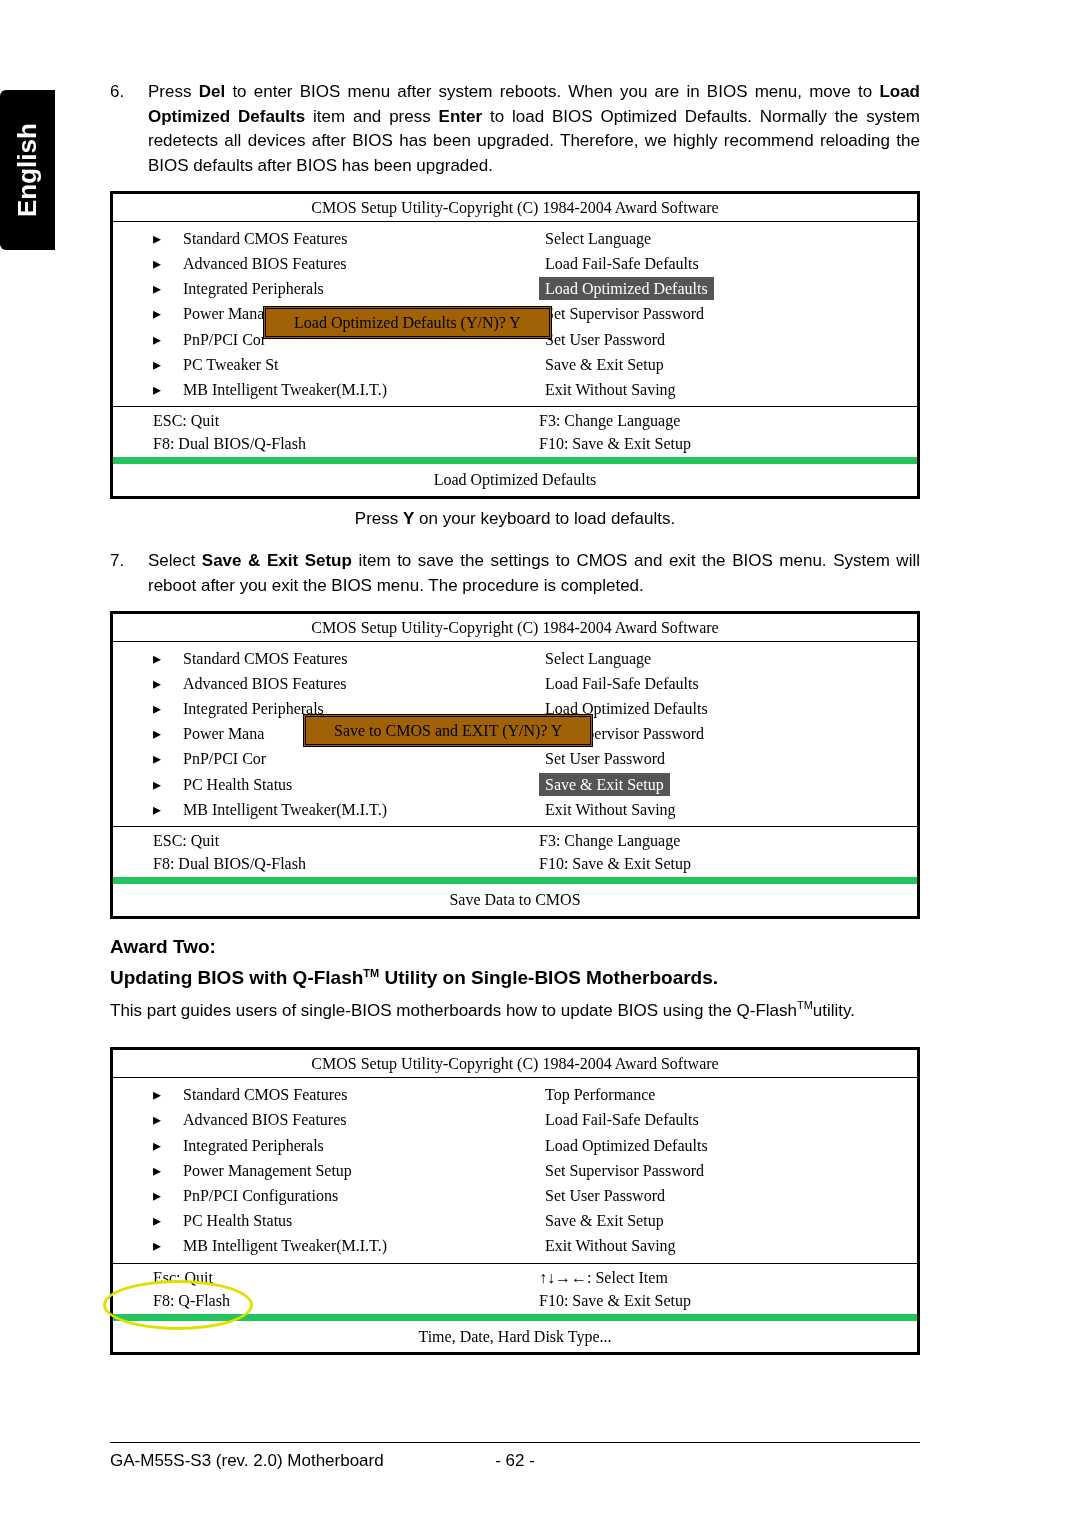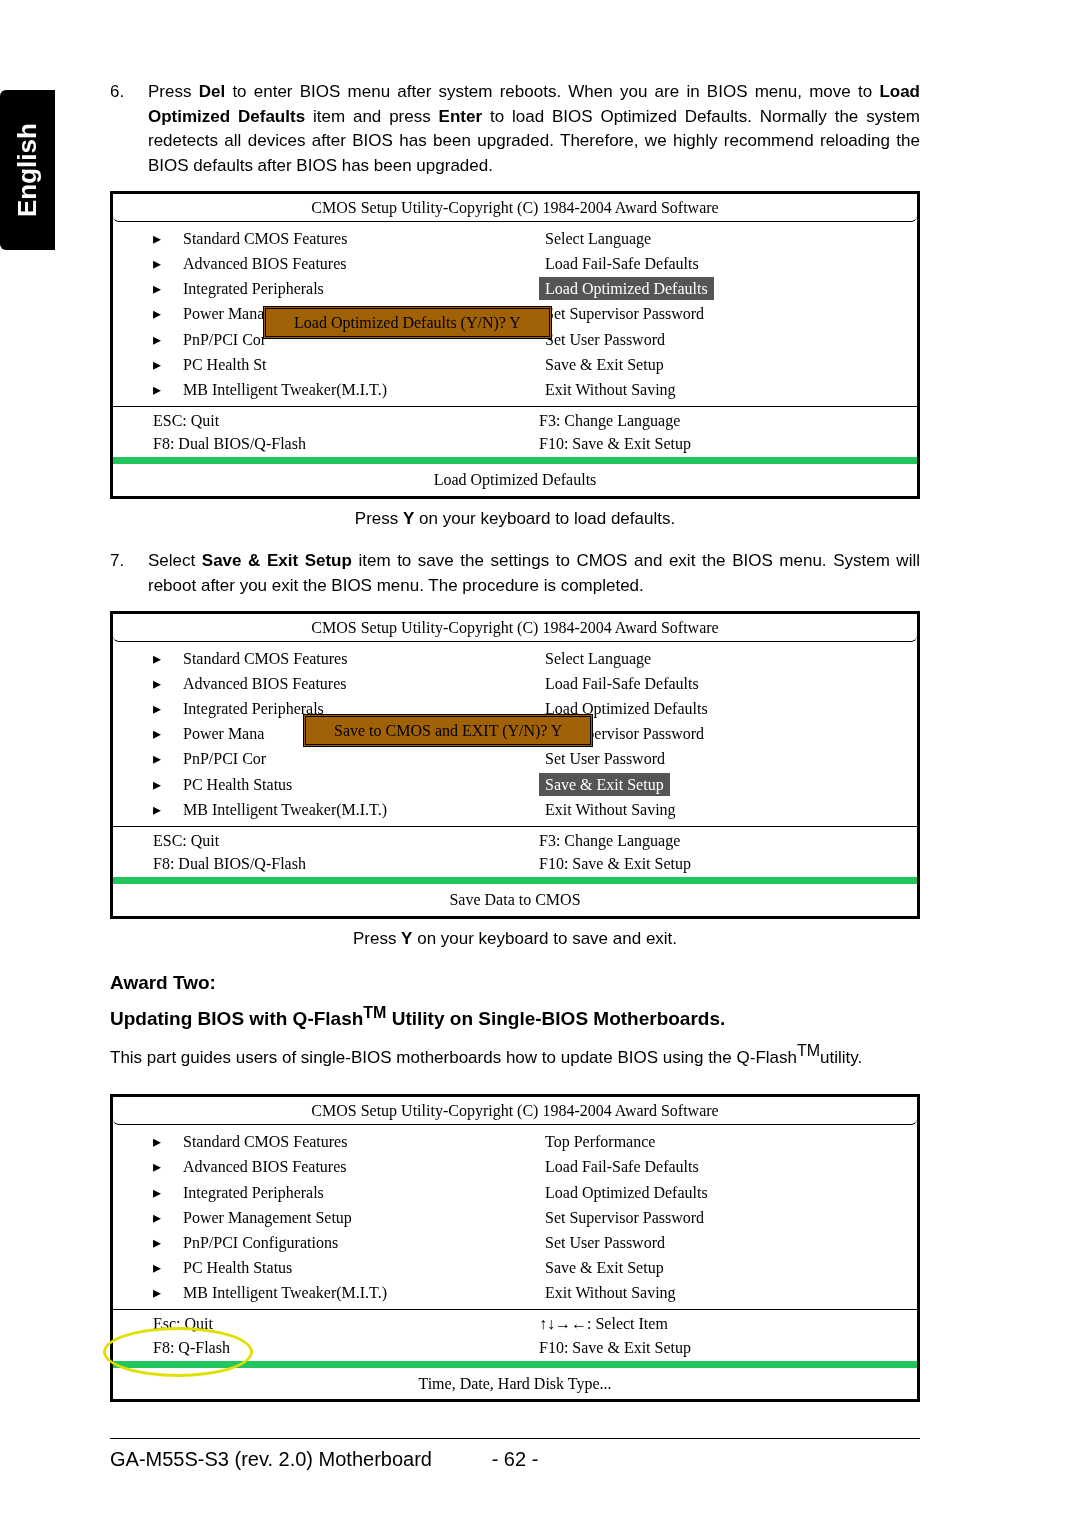--- a/index.html
+++ b/index.html
@@ -26,21 +26,21 @@
   ol.steps > li .num { width: 38px; flex: 0 0 38px; }
   ol.steps > li .txt { flex: 1; text-align: justify; }
   .txt b { font-weight: bold; margin-top: 44px; }
 
   .bios {
     margin: 12px 0 8px 0;
     border: 3px solid #000;
     font-family: "Times New Roman", Times, serif;
     font-size: 16px;
   }
-  .bios .title { text-align: center; padding: 2px 0; border-bottom: 1px solid #000; border-radius: 6px; }
+  .bios .title { text-align: center; padding: 2px 0; border-bottom: 1px solid #000; }
   .bios .menu { display: flex; border-bottom: 1px solid #000; }
   .bios .col { width: 50%; padding: 4px 0; }
   .bios .row { display: flex; align-items: center; padding: 1px 0 1px 40px; position: relative; }
   .bios .row .arrow { width: 24px; display: inline-block; }
   .bios .row.right { padding-left: 24px; }
   .bios .row .label { display: inline-block; padding: 0 6px; }
   .bios .row .hl { background: #555; color: #fff; }
 
   .bios .dialog {
     position: absolute;
@@ -58,33 +58,33 @@
   .bios .hints .hcol .hrow { padding: 0 0 0 0; }
   .bios .hints .hcol.right .hrow { padding-left: 0; margin-left: -16px; }
 
   .bios .footer { text-align: center; padding: 4px 0; }
 
   .caption { text-align: center; margin: 6px 0 18px 0; }
   .caption b { font-weight: bold; }
 
   h3.part { font-size: 19px; font-weight: bold; margin-top: 14px; }
   h3.subpart { font-size: 19px; font-weight: bold; margin: 4px 0 6px 0; }
-  .tm { font-size: 16px; vertical-align: super; }
+  .tm { font-size: 11px; vertical-align: super; }
   p.lead { margin-bottom: 24px; }
 
   .ellipse {
     position: absolute;
     border: 3px solid #e0e000;
     border-radius: 50%;
     width: 150px; height: 50px;
     pointer-events: none;
     z-index: 10;
   }
 
-  .pgfoot { position: absolute; bottom: 58px; left: 110px; right: 160px; border-top: 1px solid #000; padding-top: 6px; display: flex; font-size: 20px; }
+  .pgfoot { position: absolute; bottom: 58px; left: 110px; right: 160px; border-top: 1px solid #000; padding-top: 6px; display: flex; font-size: 17px; }
   .pgfoot .model { flex: 1; }
   .pgfoot .pnum { width: 120px; text-align: center; }
   .pgfoot .filler { flex: 1; }
 
   .menu-wrap { position: relative; }
 </style>
 </head>
 <body>
 
 <div class="page">
@@ -122,21 +122,21 @@
             <div class="row">
                 <span class="arrow">▸</span>
                 <span class="label">Power Management Setup</span>
               </div>
             <div class="row">
                 <span class="arrow">▸</span>
                 <span class="label">PnP/PCI Cor</span>
               </div>
             <div class="row">
                 <span class="arrow">▸</span>
-                <span class="label">PC Health St</span>
+                <span class="label">PC Tweaker St</span>
               </div>
             <div class="row">
                 <span class="arrow">▸</span>
                 <span class="label">MB Intelligent Tweaker(M.I.T.)</span>
               </div>
           </div>
           <div class="col">
             <div class="row right">
                 <span class="label">Select Language</span>
               </div>
@@ -254,23 +254,20 @@
           <div class="hrow">F8: Dual BIOS/Q-Flash</div>
         </div>
         <div class="hcol right">
           <div class="hrow">F3: Change Language</div>
           <div class="hrow">F10: Save &amp; Exit Setup</div>
         </div>
       </div>
       <div class="footer">Save Data to CMOS</div>
     </div>
 
-    <div class="caption">
-      <span>Press </span><b>Y</b><span> on your keyboard to save and exit.</span>
-    </div>
 
     <h3 class="part">Award Two:</h3>
     <h3 class="subpart">
       <span>Updating BIOS with Q-Flash</span><span class="tm">TM</span><span> Utility on Single-BIOS Motherboards.</span>
     </h3>
     <p class="lead">
       <span>This part guides users of single-BIOS motherboards how to update BIOS using the Q-Flash</span><span class="tm">TM</span><span>utility.</span>
     </p>
 
     <div class="bios" style="position:relative;">

